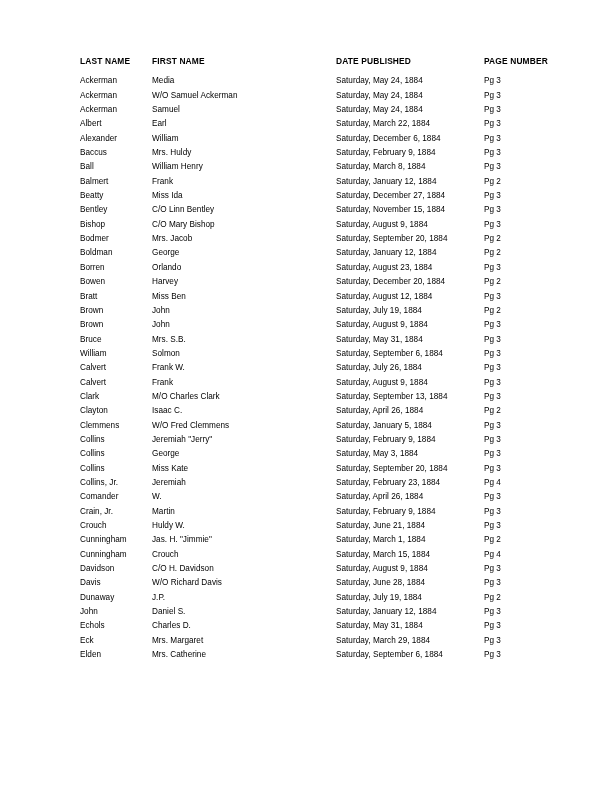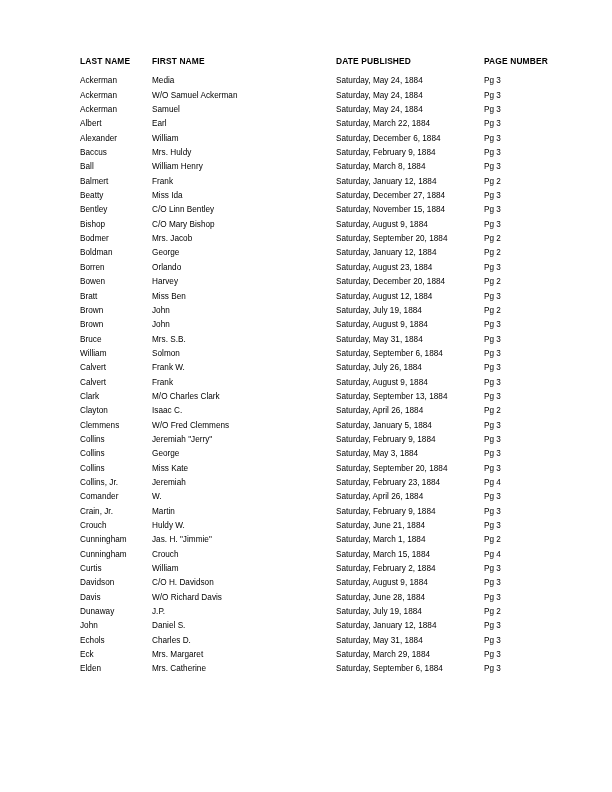--- a/index.html
+++ b/index.html
@@ -269,26 +269,20 @@
           <td>Saturday, March 1, 1884</td>
           <td>Pg 2</td>
         </tr>
         <tr>
           <td>Cunningham</td>
           <td>Crouch</td>
           <td>Saturday, March 15, 1884</td>
           <td>Pg 4</td>
         </tr>
         <tr>
-          <td>Curtis</td>
-          <td>William</td>
-          <td>Saturday, February 2, 1884</td>
-          <td>Pg 3</td>
-        </tr>
-        <tr>
           <td>Davidson</td>
           <td>C/O H. Davidson</td>
           <td>Saturday, August 9, 1884</td>
           <td>Pg 3</td>
         </tr>
         <tr>
           <td>Davis</td>
           <td>W/O Richard Davis</td>
           <td>Saturday, June 28, 1884</td>
           <td>Pg 3</td>

